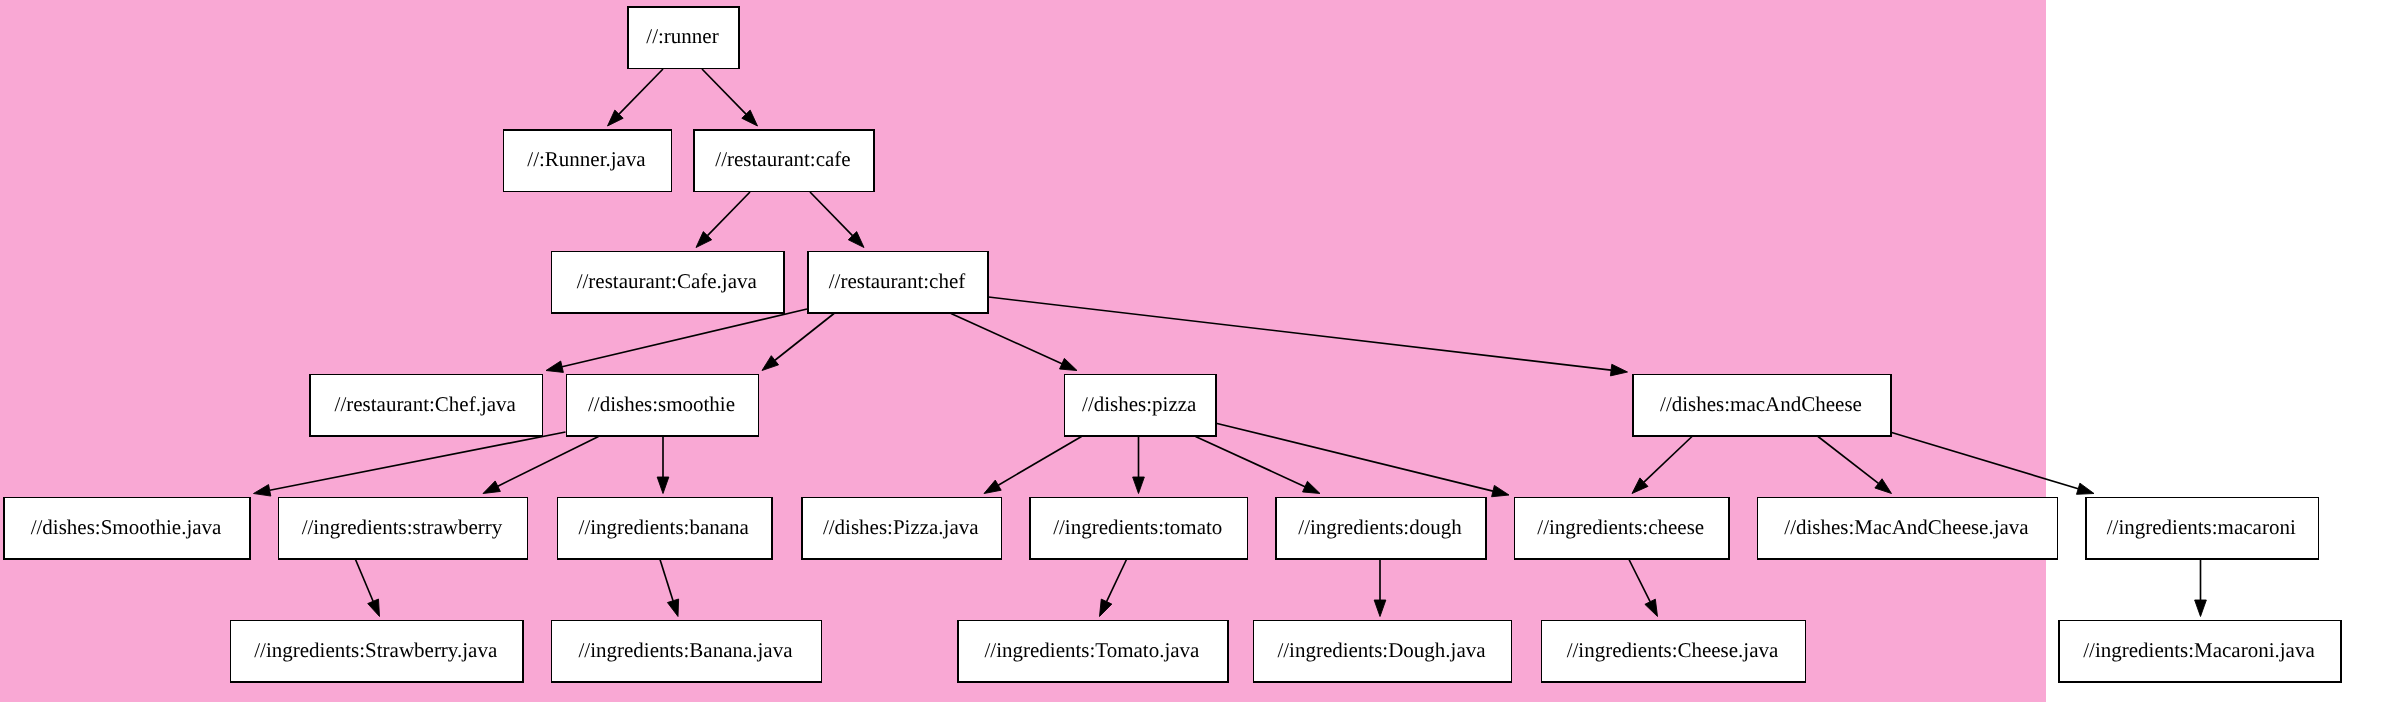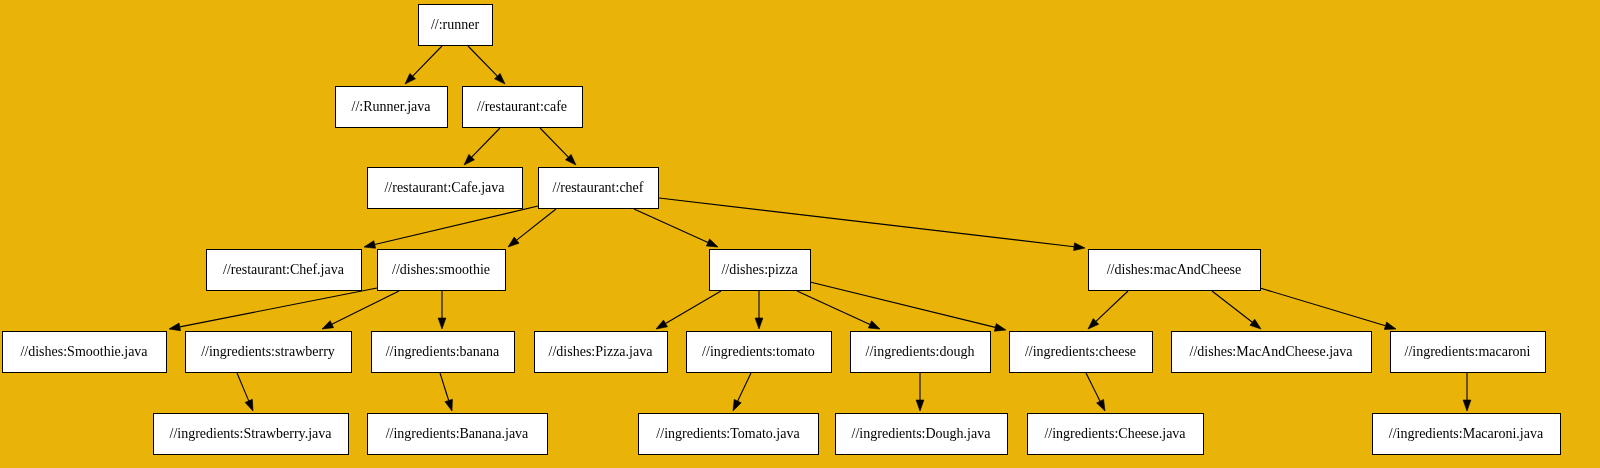--- a/index.html
+++ b/index.html
@@ -9,23 +9,23 @@
     background: #ffffff;
   }
   body {
     width: 1600px;
     height: 468px;
     font-family: "Liberation Serif", "DejaVu Serif", serif;
     overflow: hidden;
   }
   #graph-root {
     position: relative;
-    width: 1600px;
+    width: 1364px;
     height: 468px;
-    background: #eab308;
+    background: #f9a8d4;
   }
   svg#graph-canvas {
     position: absolute;
     top: 0;
     left: 0;
     width: 1600px;
     height: 468px;
     display: block;
   }
   .node-box {

